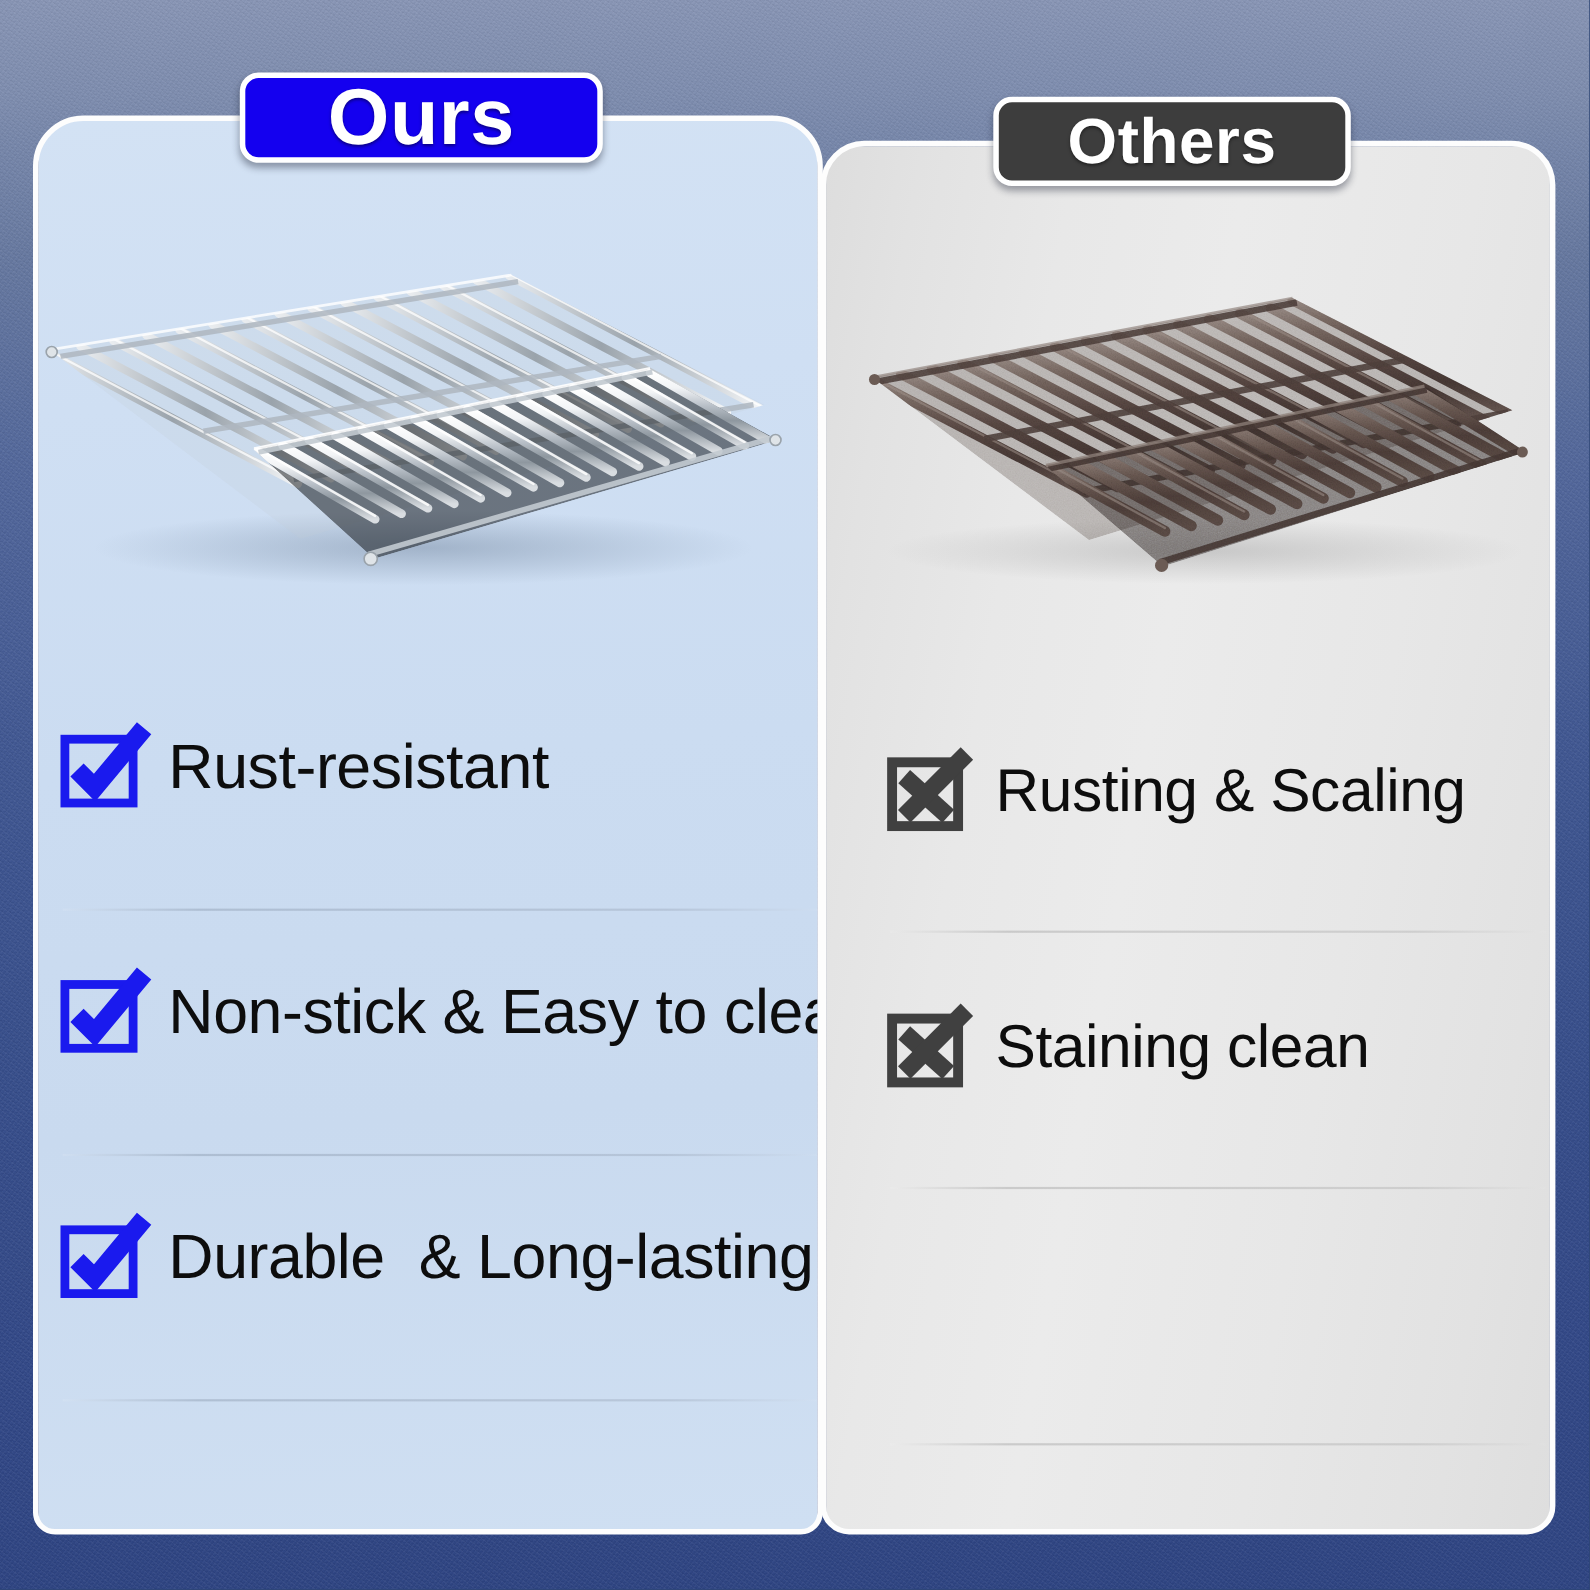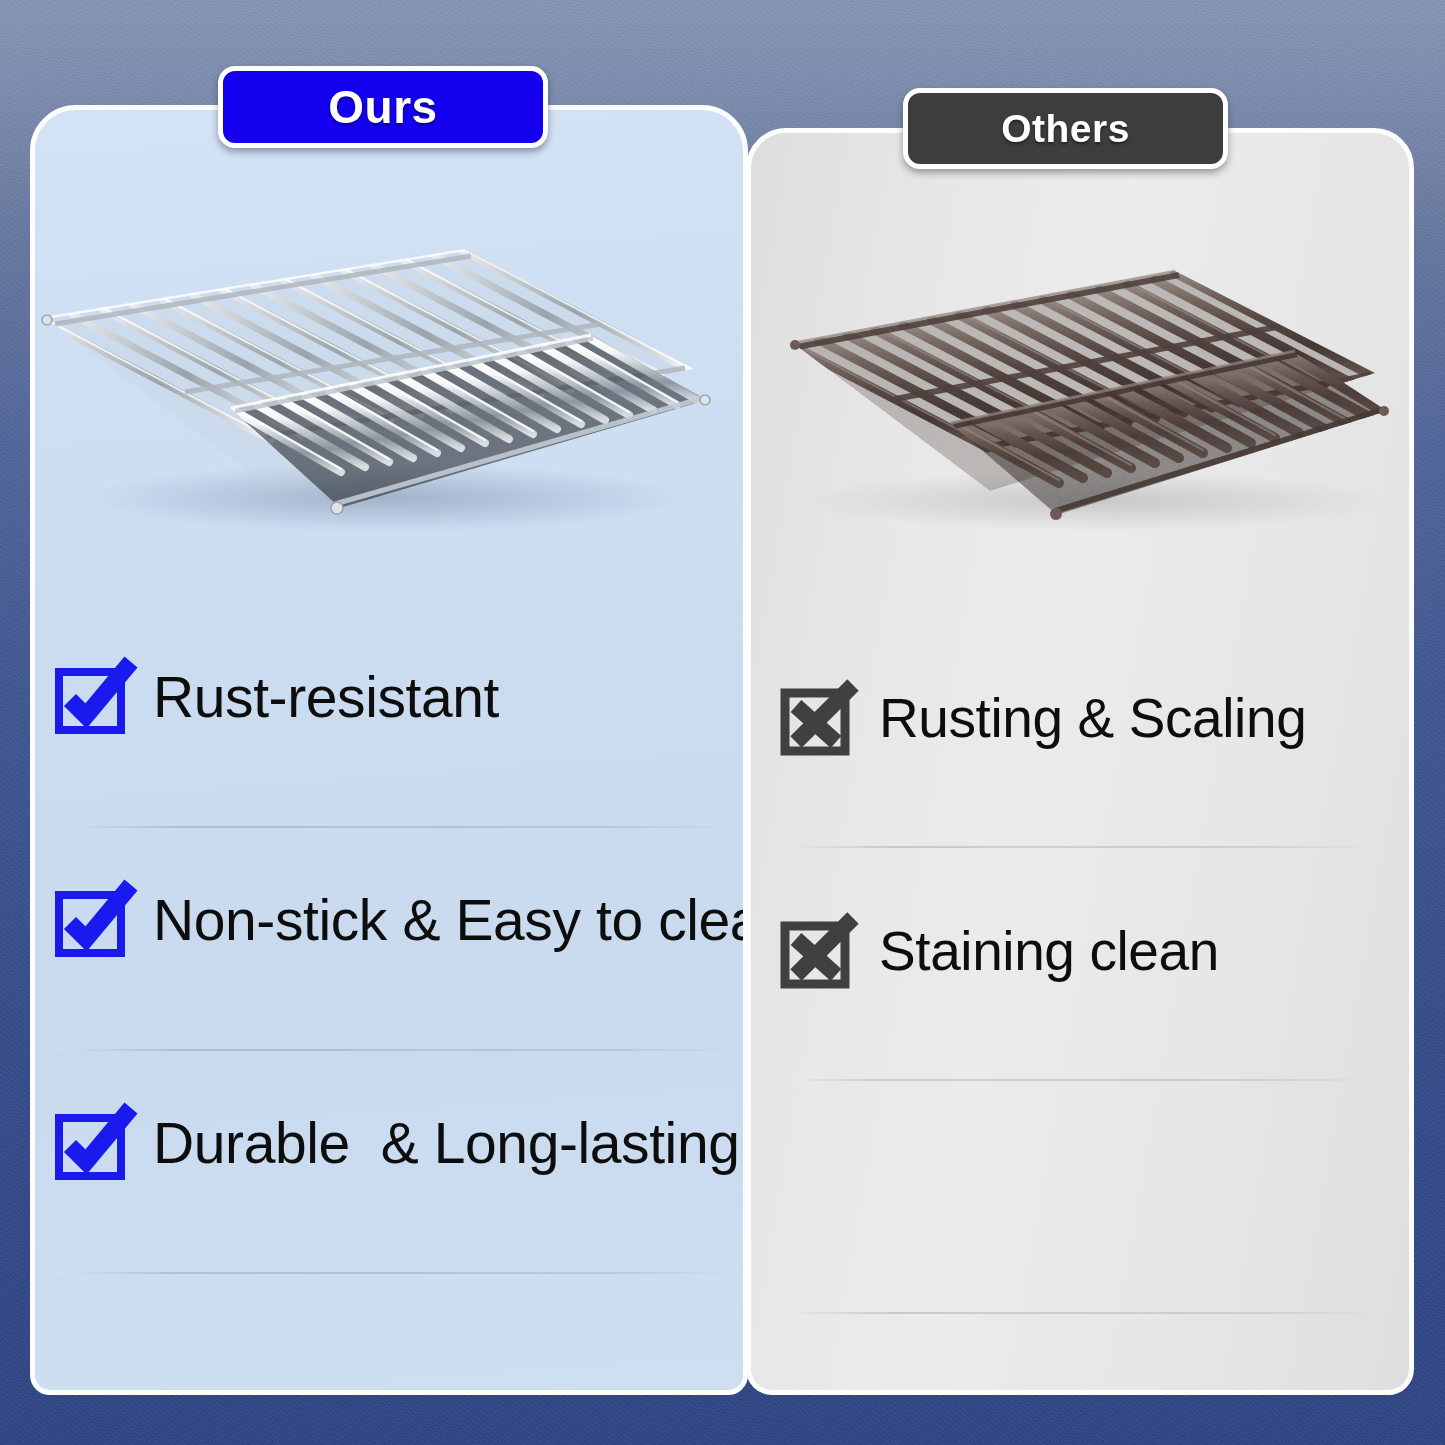--- a/index.html
+++ b/index.html
@@ -99,30 +99,30 @@
     letter-spacing: .5px;
     text-shadow: 0 2px 3px rgba(0,0,0,.45);
   }
   #badge-ours {
     left: 218px;
     top: 66px;
     width: 330px;
     height: 82px;
     border-radius: 17px;
     background: #1400ef;
-    font-size: 46px;
+    font-size: 72px;
   }
   #badge-others {
     left: 903px;
     top: 88px;
     width: 325px;
     height: 81px;
     border-radius: 17px;
     background: #3d3d3d;
-    font-size: 39px;
+    font-size: 58px;
   }
 
   
   .hero {
     position: absolute;
     z-index: 4;
   }
   #hero-ours { left: 48px; top: 235px; width: 680px; height: 305px; }
   #hero-others { left: 778px; top: 248px; width: 640px; height: 295px; }
   .hero svg { display: block; width: 100%; height: 100%; }
@@ -457,21 +457,21 @@
         </g>
 
         <path d="M176,180 L520,108" stroke="#8e807a" stroke-width="3" opacity=".75" fill="none"></path>
         <path d="M18,100 L400,28" stroke="#8e807a" stroke-width="2.5" opacity=".65" fill="none"></path>
         <circle cx="281" cy="271" r="6" fill="#6b5b54"></circle>
         <circle cx="609" cy="168" r="5" fill="#6b5b54"></circle>
         <circle cx="20" cy="102" r="5" fill="#6b5b54"></circle>
       </svg>
     </div>
 
-    <div class="feature-list" id="list-others" style="position:absolute;left:28px;top:482px;width:600px;">
+    <div class="feature-list" id="list-others" style="position:absolute;left:54px;top:482px;width:600px;">
 
       <div class="feature-row">
         <div class="row-inner">
           <span class="feature-icon">
             <svg viewBox="0 0 80 80" xmlns="http://www.w3.org/2000/svg" aria-hidden="true">
               <rect x="6" y="14" width="60" height="58" fill="none" stroke="#404040" stroke-width="9"></rect>
               <path d="M17,27 L57,63" fill="none" stroke="#404040" stroke-width="16" stroke-linecap="butt"></path>
               <path d="M17,63 L74,6" fill="none" stroke="#404040" stroke-width="16" stroke-linecap="butt"></path>
             </svg>
           </span>

